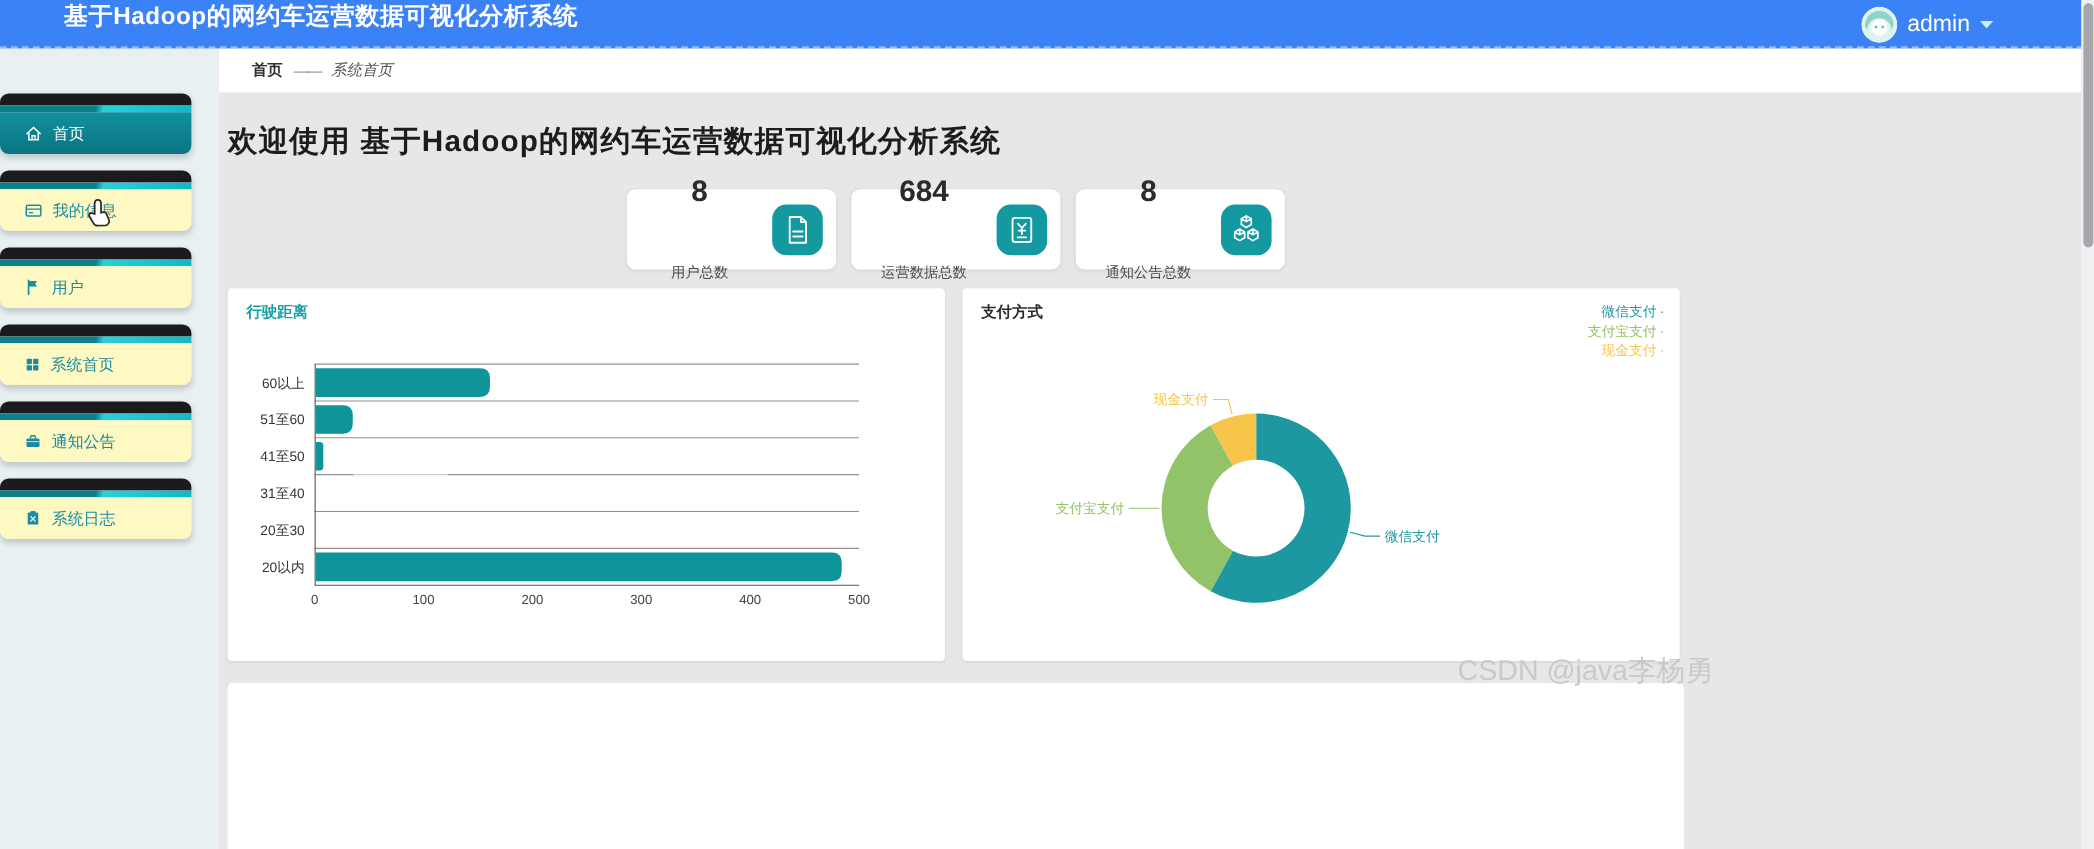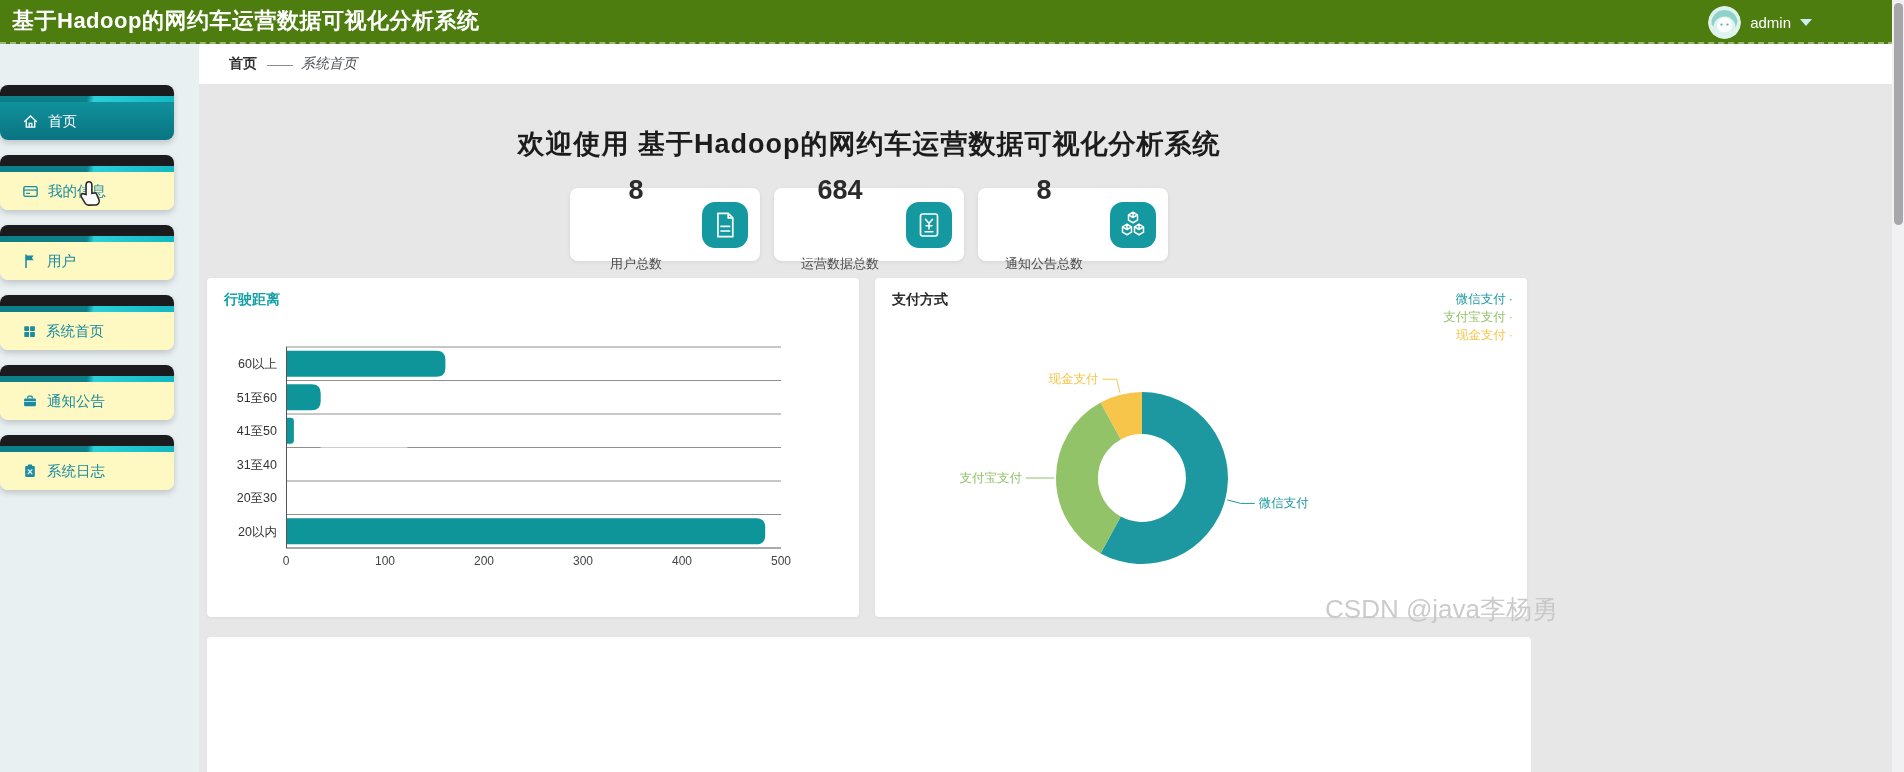--- a/index.html
+++ b/index.html
@@ -1,25 +1,25 @@
 <!DOCTYPE html>
 <html><head>
 <meta charset="utf-8">
 <style>
   * { margin:0; padding:0; box-sizing:border-box; }
   html,body { width:1904px; height:772px; overflow:hidden; }
   body { font-family:"Liberation Sans","DejaVu Sans",sans-serif; background:#e7e7e7; position:relative; }
 
   
-  .topbar { position:absolute; left:0; top:0; width:1904px; height:44px; background:#4d7c0f;
-            border-bottom:2px dashed rgba(255,255,255,.45); display:flex; align-items:center; z-index:30; }
+  .topbar { position:absolute; left:0; top:0; width:1904px; height:44px; background:#3b82f6;
+            border-bottom:2px dashed rgba(255,255,255,.45); display:flex; z-index:30;padding-left:46px; }
   .topbar-title { color:#fff; font-size:22px; font-weight:bold; padding-left:12px; letter-spacing:.5px; }
   .user-area { position:absolute; right:92px; top:0; height:44px; display:flex; align-items:center; gap:9px; cursor:pointer; }
   .avatar { width:33px; height:33px; border-radius:50%; overflow:hidden; display:block; }
-  .user-name { color:#fff; font-size:15px; }
+  .user-name { color:#fff; font-size:21px; }
   .caret { width:0; height:0; border-left:6px solid transparent; border-right:6px solid transparent; border-top:7px solid #cdeef0; }
 
   
   .sidebar { position:absolute; left:0; top:44px; width:199px; height:728px; background:#e9f0f2; z-index:10; }
   .menu-item { width:174px; margin:15px 0 0 0; border-radius:8px; box-shadow:0 3px 6px rgba(0,0,0,.18); cursor:pointer; }
   .menu-item:first-child { margin-top:41px; }
   .menu-cap { height:11px; background:#1b1b1d; border-radius:8px 8px 0 0; }
   .menu-stripe { height:6px; background:linear-gradient(100deg,#0c7f89 0%,#0c7f89 50%,#2bcfd8 54%,#14b8c3 100%); }
   .menu-body { height:38px; background:#fef9c3; border-radius:0 0 8px 8px; display:flex; align-items:center;
                padding-left:22px; gap:9px; color:#1b8ba1; font-size:14.5px; }
@@ -28,21 +28,21 @@
   .menu-icon { display:flex; align-items:center; }
 
   
   .main { position:absolute; left:199px; top:44px; right:12px; bottom:0; background:#e7e7e7; }
   .breadcrumb-bar { height:40px; background:#fff; display:flex; align-items:center; padding-left:30px; font-size:14px; gap:10px; }
   .bc-home { font-weight:bold; color:#303133; cursor:pointer; }
   .bc-sep { color:#8d8d8d; letter-spacing:-2px; }
   .bc-current { color:#4e5256;font-style:italic; }
 
   .container { width:1324px; margin-left:8px; }
-  .welcome { margin-top:42px; text-align:center; font-size:27px; font-weight:bold; color:#1c1c1c; letter-spacing:1px; }
+  .welcome { margin-top:26px; text-align:left; font-size:27px; font-weight:bold; color:#1c1c1c; letter-spacing:1px; }
 
   .stats-row { margin-top:26px; display:flex; justify-content:center; gap:14px; }
   .stat-card { width:190px; height:73px; background:#fff; border-radius:8px; box-shadow:0 1px 4px rgba(0,0,0,.08);
                display:flex; align-items:center; padding:0 12px 0 0; }
   .stat-left { flex:1; display:flex; flex-direction:column; align-items:center; justify-content:center; gap:3px; }
   .stat-value { font-size:27px; font-weight:bold; color:#2b2b2b; line-height:1; }
   .stat-label { font-size:13px; color:#4a4a4a;margin-top:48px; }
   .stat-icon { width:46px; height:46px; border-radius:13px; background:#13999f; display:flex; align-items:center; justify-content:center; }
 
   .charts-row { margin-top:17px; display:flex; gap:16px; }

